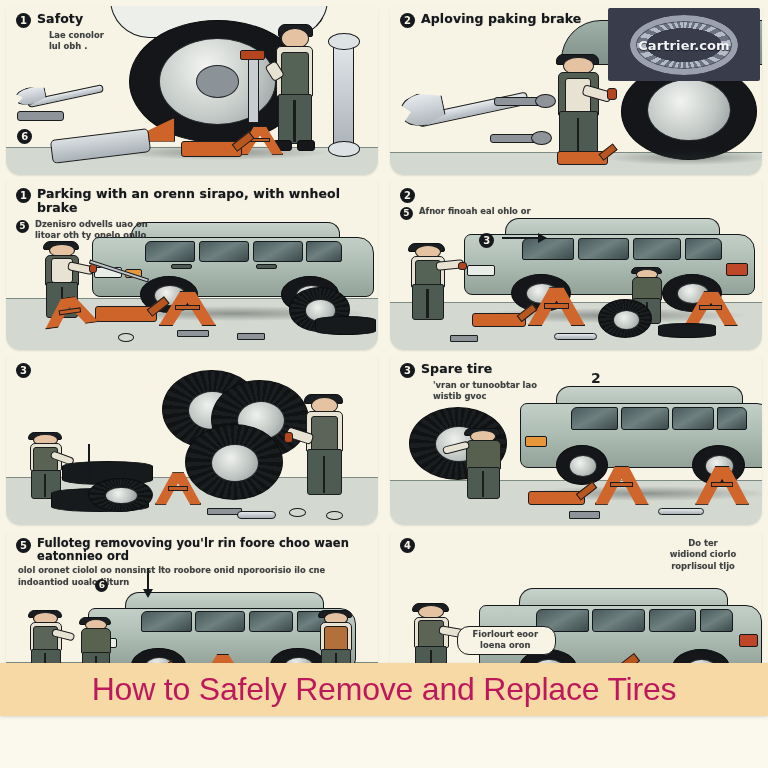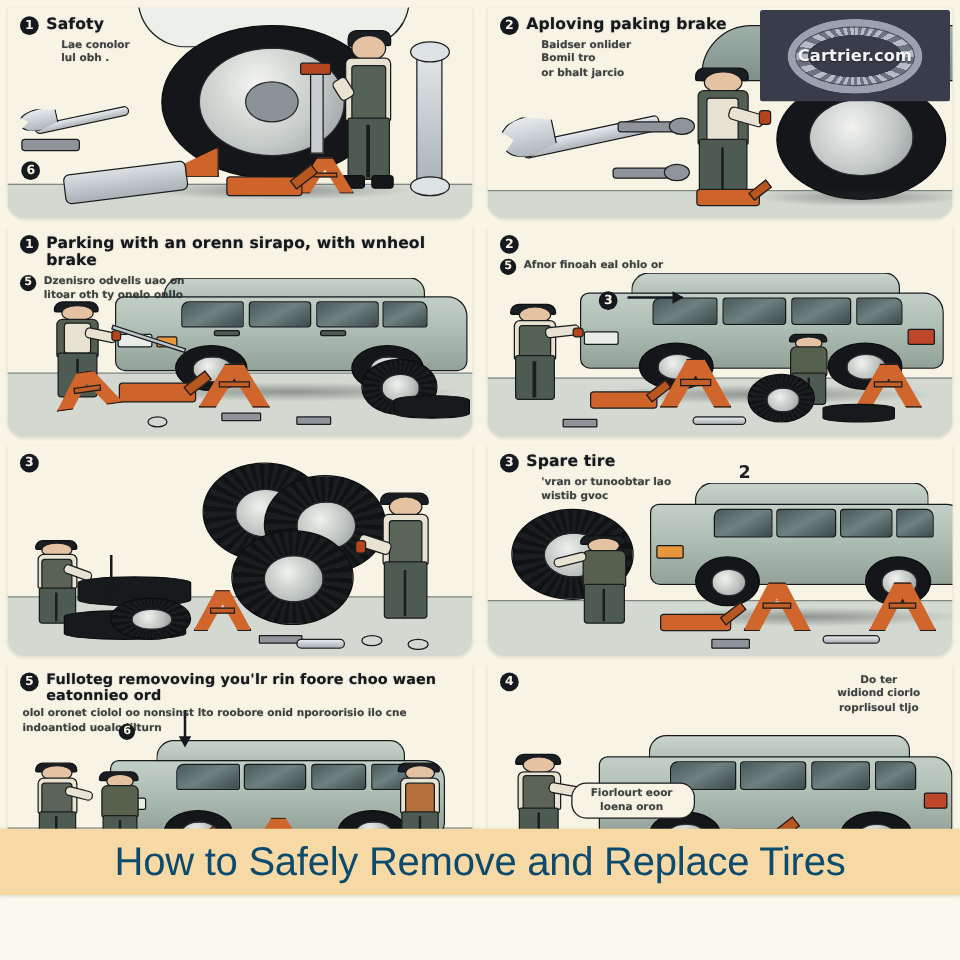--- a/index.html
+++ b/index.html
@@ -257,21 +257,21 @@
   }
 
   
   .title-banner{
     position:absolute;left:0;right:0;bottom:52px;height:53px;
     background:#F6D9A4;z-index:40;
     display:flex;align-items:center;justify-content:center;
     box-shadow:0 1px 3px rgba(70,60,40,.18);
   }
   .title-banner span{
-    font-size:32px;font-weight:normal;color:#0c4a6e;
+    font-size:32px;font-weight:normal;color:#be185d;
     font-family:"Liberation Sans","DejaVu Sans",sans-serif;
     letter-spacing:-.2px;white-space:nowrap;text-align:right;
   }
   .bottom-fill{
     position:absolute;left:0;right:0;bottom:0;height:52px;
     background:#FBF9EE;z-index:35;
   }
 </style>
 </head>
 <body>
@@ -358,23 +358,20 @@
           <div class="glove" style="left:96%;top:30%;"></div>
         </div>
         <div class="jack" style="left:45%;top:86%;width:13%;height:7%;"></div>
       </div>
 
       <div class="caption">
         <div class="cap-row">
           <div class="badge">2</div>
           <div class="cap-head">Aploving paking brake</div>
         </div>
-        <div class="cap-sub indent" style="white-space:pre-line">Baidser onlider
-Bomil tro
-or bhalt jarcio</div>
       </div>
     </div>
 
     <div class="panel">
       <div class="scene">
         <div class="ground" style="height:30%"></div>
 
         <div class="car" style="left:23%;top:24%;width:76%;height:52%;">
           <div class="car-roof"></div>
           <div class="car-body"></div>

